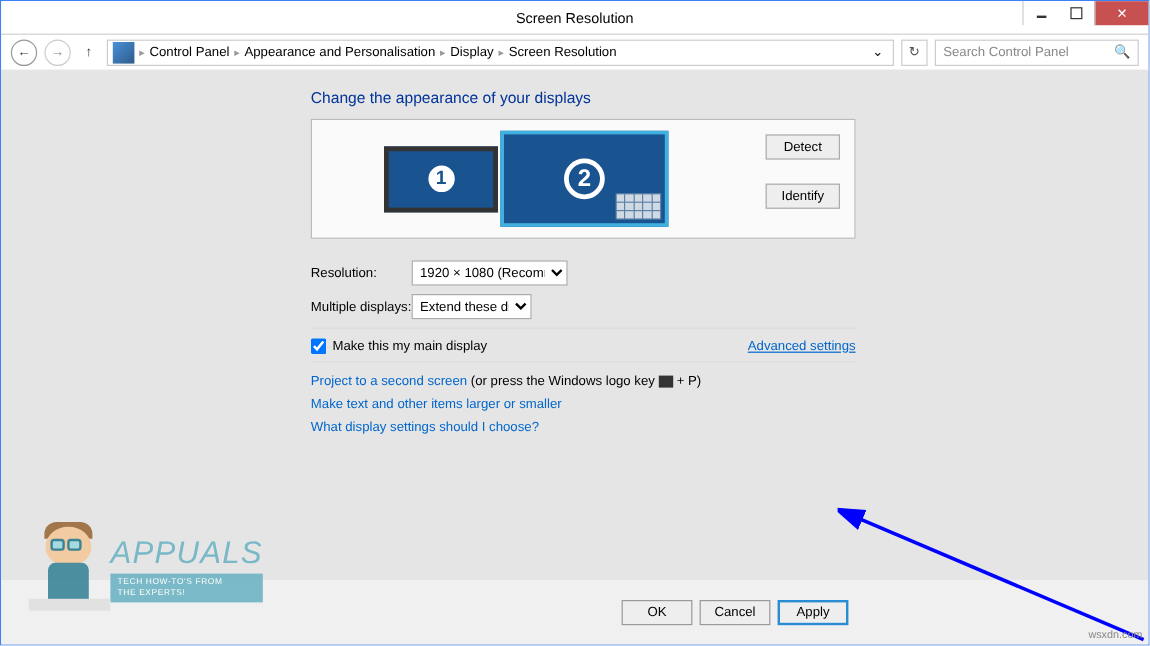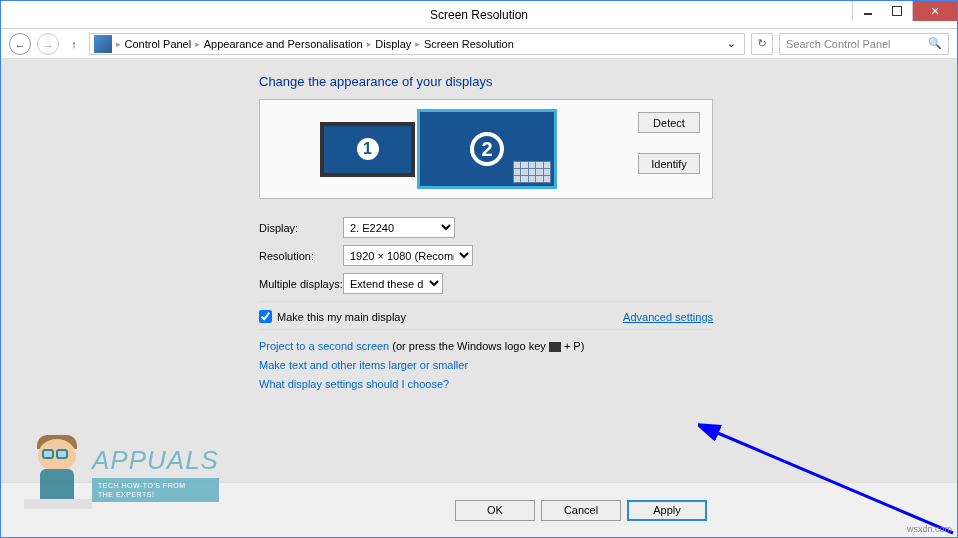--- a/index.html
+++ b/index.html
@@ -57,21 +57,21 @@
     .chk-row { display: flex; align-items: center; width: 454px; font-size: 11px; }
     .chk-row input { margin-right: 5px; }
     .chk-row .adv { margin-left: auto; color: #0066cc; }
     
     .links { margin-top: 10px; font-size: 11px; }
     .links .line { margin-bottom: 7px; color: #000; }
     .links a { color: #0066cc; text-decoration: none; text-align: right; }
     .links .winkey { display: inline-block; width: 12px; height: 10px; background: #333; vertical-align: middle; }
     
     .footer { height: 55px; border-top: 1px solid #ddd; background: #f0f0f0; display: flex; align-items: center; justify-content: flex-end; padding-right: 250px; gap: 6px; }
-    .footer button { width: 80px; height: 21px; font-size: 11px; background: #eee; border: 1px solid #999; }
+    .footer button { width: 59px; height: 21px; font-size: 11px; background: #eee; border: 1px solid #999; }
     .footer button.apply { border: 2px solid #2a8dd4; }
     
     .arrow-annot { position: absolute; right: 0; bottom: 0; width: 260px; height: 120px; pointer-events: none; }
     
     .watermark { position: absolute; left: 20px; bottom: 22px; display: flex; align-items: center; opacity: 0.9; }
     .wm-char { width: 70px; height: 85px; position: relative; }
     .wm-head { width: 38px; height: 32px; background: #f4c99b; border-radius: 50% 50% 45% 45%; position: absolute; top: 8px; left: 18px; }
     .wm-hair { width: 40px; height: 14px; background: #9a6b3a; border-radius: 10px 10px 0 0; position: absolute; top: 4px; left: 17px; }
     .wm-glasses { position: absolute; top: 18px; left: 22px; display: flex; gap: 2px; }
     .wm-glasses i { width: 12px; height: 10px; border: 2px solid #2a7a8c; border-radius: 3px; background: #a0d8e0; display: block; }
@@ -148,24 +148,20 @@
           </div>
       </div>
       <div class="sidebtns">
         <button>Detect</button>
         <button>Identify</button>
       </div>
     </div>
 
     <div class="settings">
       <div class="row">
-        <div class="label">Display:</div>
-        <select class="display"><option>2. E2240</option></select>
-      </div>
-      <div class="row">
         <div class="label">Resolution:</div>
         <select class="res"><option>1920 × 1080 (Recommended)</option></select>
       </div>
       <div class="row">
         <div class="label">Multiple displays:</div>
         <select class="multi"><option>Extend these displays</option></select>
       </div>
 
       <div class="sep-line"></div>
       <div class="chk-row">

